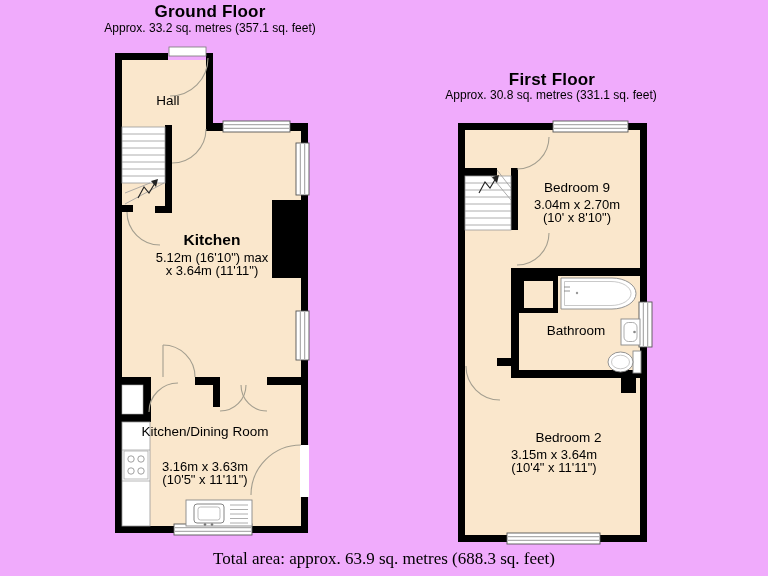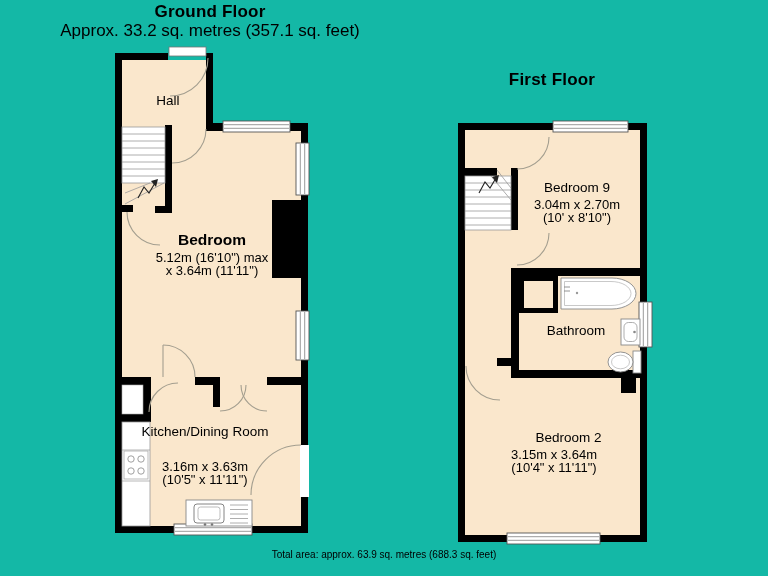--- a/index.html
+++ b/index.html
@@ -1,26 +1,26 @@
 <!DOCTYPE html>
 <html><head>
 <meta charset="utf-8">
 <style>
   html,body{margin:0;padding:0;background:#fff;}
-  .canvas{position:relative;width:768px;height:576px;background:#14b8a6;overflow:hidden;
+  .canvas{position:relative;width:768px;height:576px;background:#f0abfc;overflow:hidden;
           font-family:"Liberation Sans", sans-serif;color:#000;}
   .canvas svg{position:absolute;left:0;top:0;}
   .lbl{position:absolute;transform:translateX(-50%);white-space:nowrap;text-align:center;color:#000;}
   .t1{font-size:17px;font-weight:bold;letter-spacing:0.2px;}
-  .t2{font-size:17px;}
+  .t2{font-size:12px;}
   .room{font-size:13.5px;font-weight:normal;}
   .room-lg{font-size:15.5px;font-weight:bold;}
   .dims{font-size:13px;}
   .wrap{white-space:normal;width:132px;line-height:16px;}
-  .total{font-size:10px;}
+  .total{font-size:17px;font-family:Liberation Serif, serif;}
 </style>
 </head>
 <body>
 
 <div class="canvas">
 
 <svg width="768" height="576" viewBox="0 0 768 576">
 
   <g>
     <path d="M122,60 H206 V131 H301 V526 H122 Z" fill="#fae7cc"></path>
@@ -207,24 +207,25 @@
       <ellipse cx="620.5" cy="362" rx="12.5" ry="10" fill="#ffffff" stroke="#888888" stroke-width="0.9"></ellipse>
       <ellipse cx="620.5" cy="362" rx="9" ry="6.8" fill="none" stroke="#bbbbbb" stroke-width="0.8"></ellipse>
     </g>
   </g>
 </svg>
 
 <div class="lbl t1" style="left:210px;top:2px;">Ground Floor</div>
 <div class="lbl t2" style="left:210px;top:21px;">Approx. 33.2 sq. metres (357.1 sq. feet)</div>
 
 <div class="lbl t1" style="left:552px;top:70px;">First Floor</div>
+<div class="lbl t2" style="left:551px;top:88px;">Approx. 30.8 sq. metres (331.1 sq. feet)</div>
 
 <div class="lbl room" style="left:168px;top:93px;">Hall</div>
 
-<div class="lbl room-lg" style="left:212px;top:231px;">Bedroom</div>
+<div class="lbl room-lg" style="left:212px;top:231px;">Kitchen</div>
 <div class="lbl dims" style="left:212px;top:250px;">5.12m (16'10") max</div>
 <div class="lbl dims" style="left:212px;top:263px;">x 3.64m (11'11")</div>
 
 <div class="lbl room wrap" style="left:205px;top:424px;">Kitchen/Dining Room</div>
 <div class="lbl dims" style="left:205px;top:459px;">3.16m x 3.63m</div>
 <div class="lbl dims" style="left:205px;top:472px;">(10'5" x 11'11")</div>
 
 <div class="lbl room" style="left:577px;top:180px;">Bedroom 9</div>
 <div class="lbl dims" style="left:577px;top:197px;">3.04m x 2.70m</div>
 <div class="lbl dims" style="left:577px;top:210px;">(10' x 8'10")</div>

